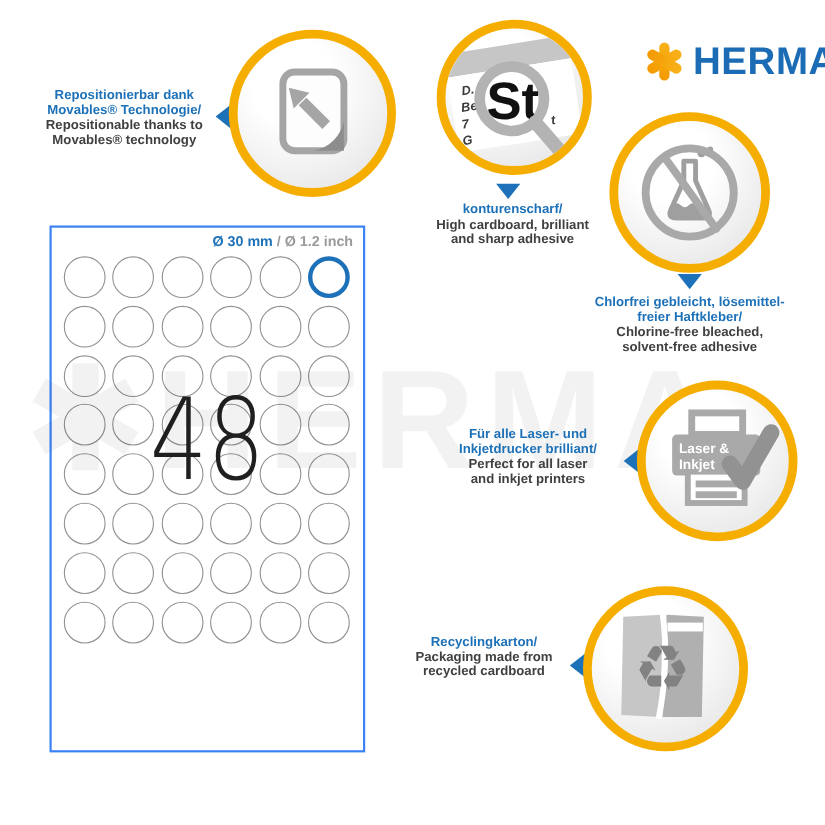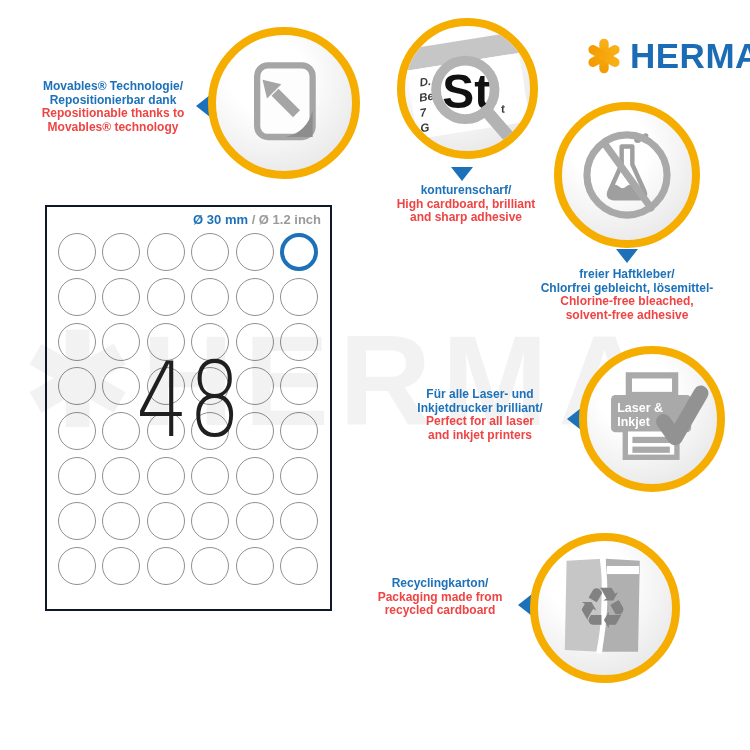--- a/index.html
+++ b/index.html
@@ -9,22 +9,22 @@
 
   
   #watermark{left:24px;top:306px;font-size:128px;font-weight:bold;
     letter-spacing:10px;color:rgba(0,0,0,0.05);white-space:nowrap;z-index:2;}
 
   
   #logo{left:585px;top:36px;display:flex;align-items:center;z-index:6;}
   #logo .brand{color:#1b6cb5;font-size:35px;font-weight:bold;letter-spacing:0.5px;margin-left:7px;}
 
   
-  #sheet{left:45px;top:205px;width:287px;height:406px;background:#fff;
-    border:2px solid #0f172a;box-sizing:border-box;z-index:1;}
+  #sheet{left:45px;top:205px;width:287px;height:479px;background:#fff;
+    border:2px solid #3b82f6;box-sizing:border-box;z-index:1;}
   #size-label{position:absolute;top:5px;right:9px;font-size:13px;font-weight:bold;white-space:nowrap;}
   #size-label .metric{color:#1d71b8;}
   #size-label .sep,#size-label .imperial{color:#9a9a9a;}
   .circle{position:absolute;width:38px;height:38px;border-radius:50%;
     border:1.4px solid #909090;box-sizing:border-box;background:transparent;}
   .circle.hl{border:4.5px solid #1d71b8;}
   #count{left:45px;top:351px;width:287px;text-align:center;z-index:3;
     font-family:"DejaVu Sans","Liberation Sans",sans-serif;font-weight:100;
     font-size:103px;line-height:98px;color:#1f1f1f;transform:scaleX(0.8);}
 
@@ -34,21 +34,21 @@
     overflow:hidden;display:flex;align-items:center;justify-content:center;z-index:5;}
   .tail{width:0;height:0;z-index:4;}
   .tail.left{border-top:11px solid transparent;border-bottom:11px solid transparent;
     border-right:14px solid #1d71b8;}
   .tail.down{border-left:11px solid transparent;border-right:11px solid transparent;
     border-top:14px solid #1d71b8;}
 
   
   .caption{font-size:12px;line-height:13.5px;font-weight:bold;text-align:center;z-index:5;}
   .caption .de{color:#1d71b8;}
-  .caption .en{color:#ef4444;}
+  .caption .en{color:#404040;}
 </style>
 </head>
 <body>
 
 <div class="abs" id="watermark">✱HERMA</div>
 
 <div class="abs" id="logo">
   <svg width="38" height="36" viewBox="-50 -50 100 100">
     <defs>
         <linearGradient id="starg" x1="0" y1="0" x2="0" y2="1">
@@ -125,22 +125,22 @@
 <div class="abs badge" style="left:208px;top:27px;width:152px;height:152px;">
   <svg width="136" height="136" viewBox="0 0 152 152">
     <rect x="46" y="34" width="62" height="80" rx="12" fill="#fdfdfd" stroke="#a5a5a5" stroke-width="7"></rect>
     <path d="M78,114 L108,114 L108,84 Q102,108 78,114 Z" fill="#8d8d8d"></path>
     <line x1="90" y1="88" x2="66" y2="64" stroke="#a5a5a5" stroke-width="11"></line>
     <polygon points="52,50 73,55 57,71" fill="#a5a5a5"></polygon>
   </svg>
 </div>
 <div class="abs tail left" style="left:196px;top:95px;"></div>
 <div class="abs caption" style="left:18px;top:80px;width:190px;">
+  <div class="de">Repositionierbar dank</div>
   <div class="de">Movables® Technologie/</div>
-  <div class="de">Repositionierbar dank</div>
   <div class="en">Repositionable thanks to</div>
   <div class="en">Movables® technology</div>
 </div>
 
 <div class="abs badge" style="left:397px;top:18px;width:141px;height:141px;">
   <svg width="125" height="125" viewBox="0 0 141 141">
     <defs>
         <clipPath id="magclip">
           <circle cx="68" cy="72" r="28"></circle>
         </clipPath>
@@ -171,22 +171,22 @@
     <path d="M67,41 L67,61 L54,90 Q50,99 59,99 L87,99 Q96,99 92,90 L79,61 L79,41 Z" fill="#ffffff" stroke="#9f9f9f" stroke-width="5" stroke-linejoin="round"></path>
     <path d="M56,86 Q60,82 64,86 Q68,90 72,86 Q76,82 80,86 Q84,90 88,86 L92,90 Q96,99 87,99 L59,99 Q50,99 54,90 Z" fill="#9f9f9f"></path>
     <circle cx="85" cy="33" r="4" fill="#9f9f9f"></circle>
     <circle cx="94" cy="29" r="3" fill="#9f9f9f"></circle>
     <circle cx="73" cy="73" r="45" fill="none" stroke="#a9a9a9" stroke-width="8"></circle>
     <line x1="48" y1="38" x2="100" y2="110" stroke="#a9a9a9" stroke-width="8" stroke-linecap="round"></line>
   </svg>
 </div>
 <div class="abs tail down" style="left:616px;top:249px;"></div>
 <div class="abs caption" style="left:520px;top:268px;width:214px;">
+  <div class="de">Chlorfrei gebleicht, lösemittel-</div>
   <div class="de">freier Haftkleber/</div>
-  <div class="de">Chlorfrei gebleicht, lösemittel-</div>
   <div class="en">Chlorine-free bleached,</div>
   <div class="en">solvent-free adhesive</div>
 </div>
 
 <div class="abs badge" style="left:579px;top:346px;width:146px;height:146px;">
   <svg width="132" height="132" viewBox="0 0 146 146">
     <rect x="47" y="24" width="52" height="22" fill="#ffffff" stroke="#a9a9a9" stroke-width="7"></rect>
     <rect x="27" y="46" width="90" height="42" rx="5" fill="#a9a9a9"></rect>
     <rect x="43" y="84" width="58" height="32" fill="#ffffff" stroke="#a9a9a9" stroke-width="6"></rect>
     <rect x="51" y="93" width="42" height="7" fill="#a9a9a9"></rect>

